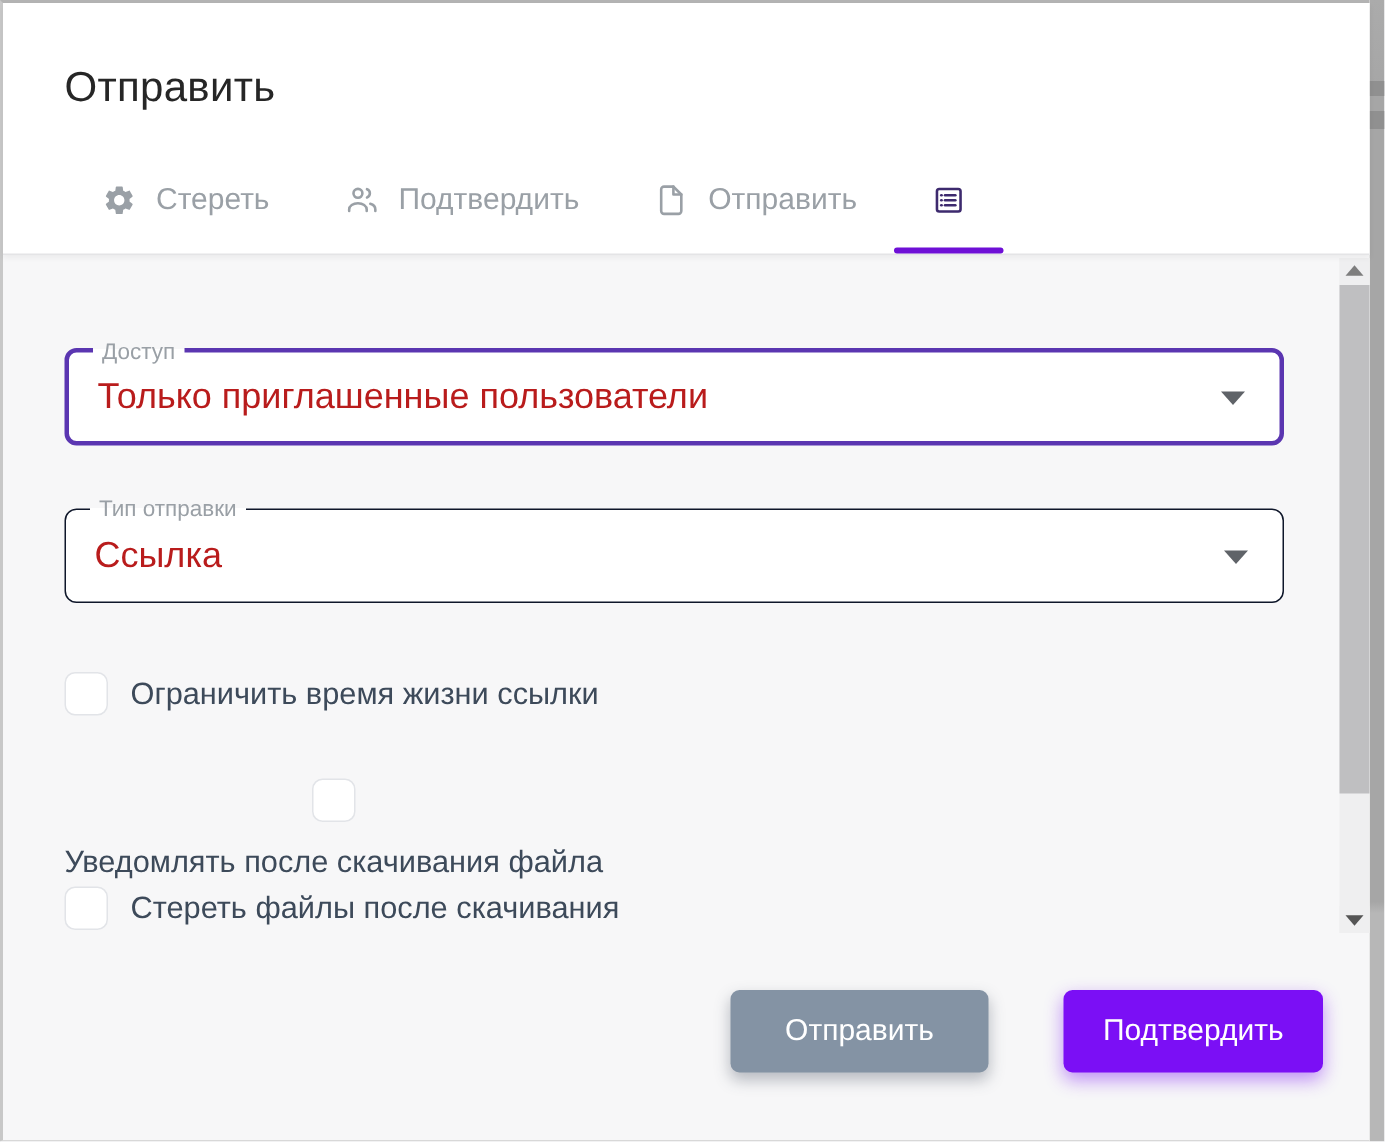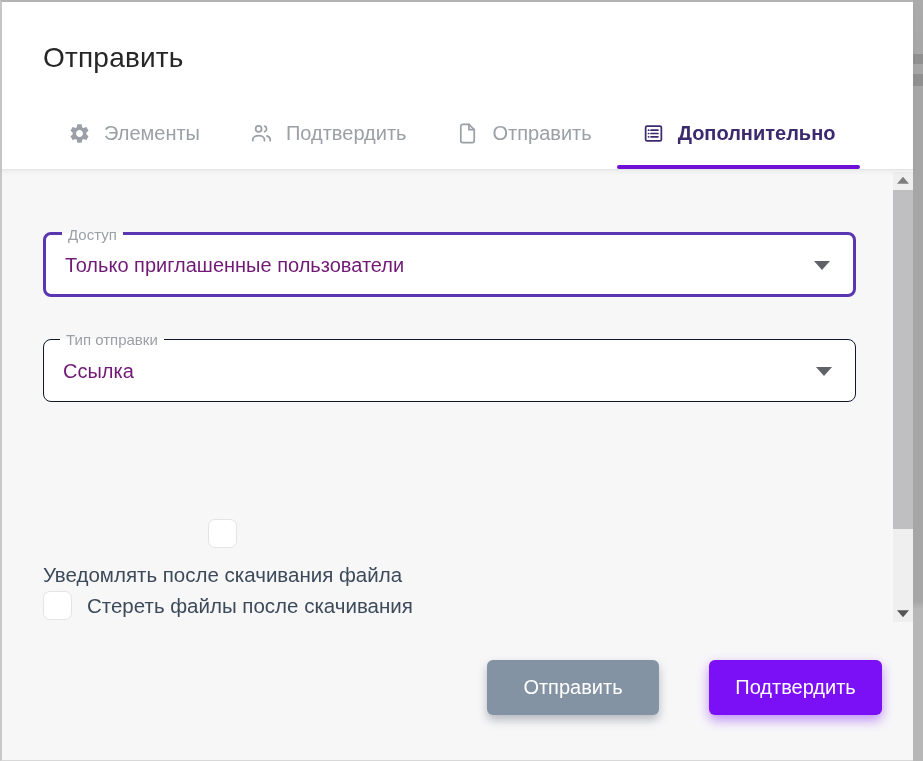--- a/index.html
+++ b/index.html
@@ -28,21 +28,21 @@
   .tab.active::after { content:""; position:absolute; left:0; right:0; bottom:0; height:4px;
     background:#6e0fd6; border-radius:2px; }
 
   .content { position:absolute; left:0; top:169px; width:100%; height:592px; }
 
   
   .field { position:absolute; left:41px; width:813px; background:#ffffff; border-radius:8px; cursor:pointer; }
   .field .field-label { position:absolute; top:-10px; left:16px; padding:0 6px; font-size:15px; color:#9aa0a6;
     background:linear-gradient(to bottom, #f7f7f8 45%, #ffffff 45%); line-height:19px; white-space:nowrap; }
   .field .field-value { position:absolute; left:19px; top:50%; transform:translateY(-50%);
-    font-size:20px; color:#701a75; white-space:nowrap; }
+    font-size:24px; color:#b91c1c; white-space:nowrap; }
   .field .caret { position:absolute; right:23px; top:50%; margin-top:-4px; width:0; height:0;
     border-left:8px solid transparent; border-right:8px solid transparent; border-top:9px solid #5f6368; }
   .field.focused { top:61px; height:65px; border:3px solid #5b36b1; }
   .field.plain   { top:168px; height:63px; border:1px solid #0f172a; }
   .field.focused .field-label { background:linear-gradient(to bottom, #f7f7f8 42%, #ffffff 42%); }
 
   
   .check-row { position:absolute; left:41px; display:flex; align-items:center; gap:15px; cursor:pointer; }
   .check-row .box { width:29px; height:29px; background:#ffffff; border:1px solid #e2e4e8; border-radius:7px; flex:0 0 auto; }
   .check-row .check-label { font-size:20.5px; color:#3d4a5a; white-space:nowrap; }
@@ -80,21 +80,21 @@
 
     <div class="header">
       <div class="dialog-title">Отправить</div>
 
       <div class="tabs">
 
         <div class="tab">
           <svg class="ticon" viewBox="0 0 24 24" fill="currentColor">
             <path d="M19.14 12.94c.04-.3.06-.61.06-.94 0-.32-.02-.64-.07-.94l2.03-1.58c.18-.14.23-.41.12-.61l-1.92-3.32c-.12-.22-.37-.29-.59-.22l-2.39.96c-.5-.38-1.03-.7-1.62-.94l-.36-2.54c-.04-.24-.24-.41-.48-.41h-3.84c-.24 0-.43.17-.47.41l-.36 2.54c-.59.24-1.13.57-1.62.94l-2.39-.96c-.22-.08-.47 0-.59.22L2.74 8.87c-.12.21-.08.47.12.61l2.03 1.58c-.05.3-.09.63-.09.94s.02.64.07.94l-2.03 1.58c-.18.14-.23.41-.12.61l1.92 3.32c.12.22.37.29.59.22l2.39-.96c.5.38 1.03.7 1.62.94l.36 2.54c.05.24.24.41.48.41h3.84c.24 0 .44-.17.47-.41l.36-2.54c.59-.24 1.13-.56 1.62-.94l2.39.96c.22.08.47 0 .59-.22l1.92-3.32c.12-.22.07-.47-.12-.61l-2.01-1.58zM12 15.6c-1.98 0-3.6-1.62-3.6-3.6s1.62-3.6 3.6-3.6 3.6 1.62 3.6 3.6-1.62 3.6-3.6 3.6z"></path>
           </svg>
-          <span class="tab-label">Элементы</span>
+          <span class="tab-label">Стереть</span>
         </div>
 
         <div class="tab">
           <svg class="ticon" viewBox="0 0 24 24" fill="none" stroke="currentColor" stroke-width="1.8" stroke-linecap="round" stroke-linejoin="round">
             <circle cx="9" cy="7.2" r="3.1"></circle>
             <path d="M2.9 19.5v-1c0-2.6 2.7-4.4 6.1-4.4s6.1 1.8 6.1 4.4v1"></path>
             <path d="M15.3 4.3a3.1 3.1 0 0 1 0 5.8"></path>
             <path d="M17.6 14.5c2.1.6 3.5 2.1 3.5 4v1"></path>
           </svg>
           <span class="tab-label">Подтвердить</span>
@@ -111,40 +111,43 @@
         <div class="tab active">
           <svg class="ticon" viewBox="0 0 24 24" fill="none" stroke="currentColor" stroke-width="1.8" stroke-linecap="round" stroke-linejoin="round">
             <rect x="3.8" y="4.2" width="16.4" height="15.6" rx="1.6"></rect>
             <line x1="9.4" y1="8.5" x2="16.6" y2="8.5"></line>
             <line x1="9.4" y1="12" x2="16.6" y2="12"></line>
             <line x1="9.4" y1="15.5" x2="16.6" y2="15.5"></line>
             <line x1="6.8" y1="8.5" x2="7.0" y2="8.5"></line>
             <line x1="6.8" y1="12" x2="7.0" y2="12"></line>
             <line x1="6.8" y1="15.5" x2="7.0" y2="15.5"></line>
           </svg>
-          <span class="tab-label">Дополнительно</span>
         </div>
 
       </div>
     </div>
 
     <div class="content">
 
       <div class="field focused">
         <span class="field-label">Доступ</span>
         <span class="field-value">Только приглашенные пользователи</span>
         <span class="caret"></span>
       </div>
 
       <div class="field plain">
         <span class="field-label">Тип отправки</span>
         <span class="field-value">Ссылка</span>
         <span class="caret"></span>
       </div>
 
+      <div class="check-row r1">
+        <span class="box"></span>
+        <span class="check-label">Ограничить время жизни ссылки</span>
+      </div>
 
       <div class="check-row r2">
         <span class="box"></span>
         <span class="check-label">Уведомлять после скачивания файла</span>
       </div>
 
       <div class="check-row r3">
         <span class="box"></span>
         <span class="check-label">Стереть файлы после скачивания</span>
       </div>

